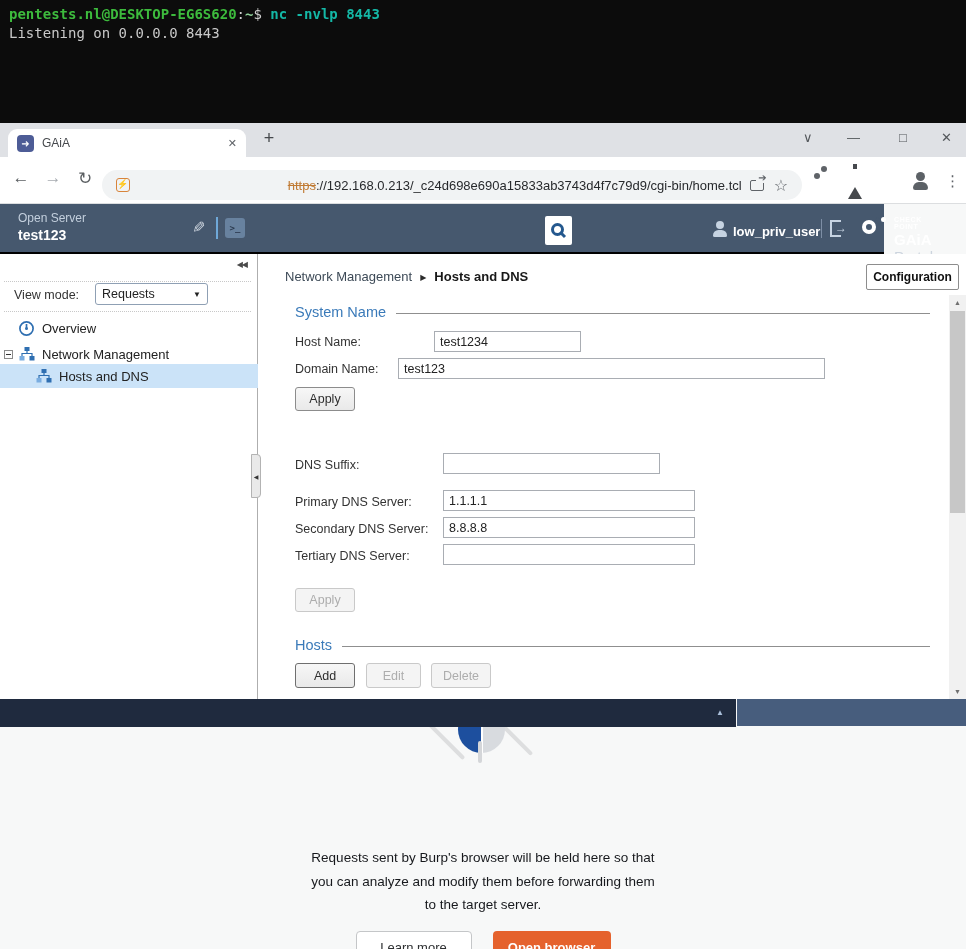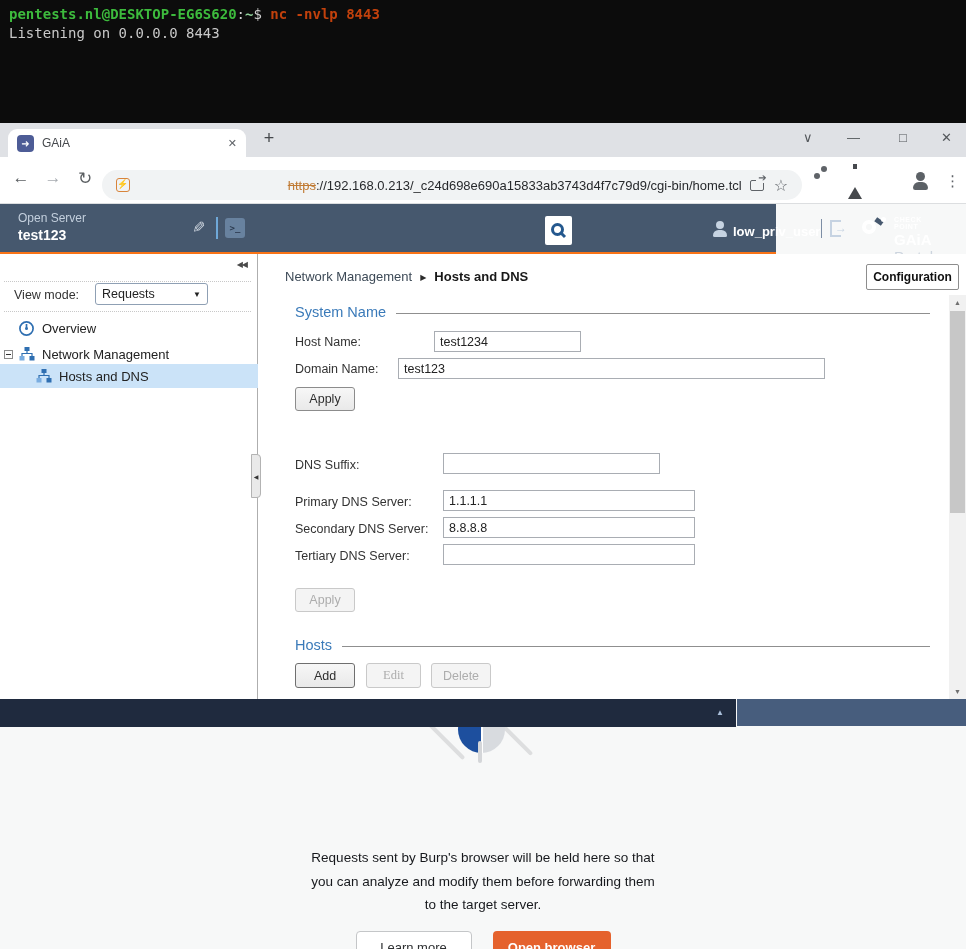--- a/index.html
+++ b/index.html
@@ -5,21 +5,21 @@
   * { margin:0; padding:0; box-sizing:border-box; }
   html,body { width:966px; height:949px; }
   body { position:relative; overflow:hidden; background:#f7f8f8; font-family:"Liberation Sans", sans-serif; }
 
   
   .terminal { position:absolute; top:0; left:0; width:966px; height:123px; background:#0c0c0c;
               font-family:"DejaVu Sans Mono", monospace; font-size:14px; padding:5px 9px; line-height:19px; }
   .t-user { color:#3dbb3d; font-weight:bold; }
   .t-colon,.t-dollar { color:#cfcfcf; }
   .t-path { color:#8fd19a; font-weight:bold; }
-  .t-cmd { color:#c2410c; font-weight:bold;text-align:center; }
+  .t-cmd { color:#14b8a6; font-weight:bold;text-align:center; }
   .t-out { color:#c9c9c9; }
 
   
   .tabstrip { position:absolute; top:123px; left:0; width:966px; height:34px; background:#dfe1e5; }
   .tab { position:absolute; left:8px; top:6px; width:238px; height:28px; background:#fff;
          border-radius:9px 9px 0 0; display:flex; align-items:center; padding:0 9px; }
   .favicon { width:17px; height:17px; background:#4d5c96; border-radius:4px; color:#fff;
              font-size:10px; display:flex; align-items:center; justify-content:center; flex:none; }
   .tab-title { margin-left:8px; font-size:12px; color:#46494d; flex:1; }
   .tab-close { color:#5f6368; font-size:11px; }
@@ -47,21 +47,21 @@
            border-bottom:12px solid #46494d; margin-top:6px; }
   .flask::before { content:""; position:absolute; left:-2px; top:-6px; width:4px; height:5px; background:#46494d; }
   .sidep { width:15px; height:13px; background:#3b3f43; border-radius:2px; position:relative; margin-top:4px; }
   .sidep::after { content:""; position:absolute; right:2px; top:2px; width:5px; height:9px; background:#fff; border-radius:1px; }
   .avatar { width:25px; height:25px; border-radius:50%; background:#e2e5e9; position:relative; top:-2px; }
   .avatar::before { content:""; position:absolute; top:4px; left:8px; width:9px; height:9px; border-radius:50%; background:#5c6166; }
   .avatar::after { content:""; position:absolute; top:14px; left:5px; width:15px; height:8px; border-radius:8px 8px 3px 3px; background:#5c6166; }
   .kebab { font-size:15px; color:#5f6368; letter-spacing:0; margin-top:2px; }
 
   
-  .gaia-header { position:absolute; top:204px; left:0; width:776px; height:50px; background:#46586e; border-bottom:2px solid #f97316; }
+  .gaia-header { position:absolute; top:204px; left:0; width:884px; height:50px; background:#46586e; border-bottom:2px solid #000000; }
   .server-type { position:absolute; left:18px; top:7px; font-size:12px; color:#c3cfdd; }
   .server-name { position:absolute; left:18px; top:23px; font-size:14px; font-weight:bold; color:#fff; }
   .pencil { position:absolute; left:192px; top:14px; font-size:16px; color:#ccd4de; transform:scaleX(-1); }
   .hdr-div1 { position:absolute; left:216px; top:13px; width:2px; height:22px; background:#6fa8d8; }
   .term-ic { position:absolute; left:225px; top:14px; width:20px; height:20px; background:#68829f; border-radius:3px;
              color:#2c3b50; font-size:9px; font-weight:bold; font-family:"DejaVu Sans Mono", monospace;
              display:flex; align-items:center; justify-content:center; }
   .search-btn { position:absolute; left:545px; top:12px; width:27px; height:29px; background:#fff; border-radius:2px;
                 display:flex; align-items:center; justify-content:center; }
   .mag { position:relative; width:13px; height:13px; border:3px solid #24588e; border-radius:50%; margin:-3px 0 0 -3px; }
@@ -284,21 +284,21 @@
     <input class="fld-input" style="left: 184px; top: 263px; width: 252px;" value="8.8.8.8">
     <div class="fld-label" style="left:36px; top:295px;">Tertiary DNS Server:</div>
     <input class="fld-input" style="left: 184px; top: 290px; width: 252px;" value="">
     <button class="btn disabled" style="left:36px; top:334px; width:60px;">Apply</button>
 
     <div class="sec-head" style="top:383px;">
       <span class="sec-title">Hosts</span>
       <span class="sec-line"></span>
     </div>
     <button class="btn" style="left:36px; top:409px; width:60px; height:25px; border-color:#6f6f6f;">Add</button>
-    <button class="btn disabled" style="left:107px; top:409px; width:55px; height:25px;font-family:Liberation Serif, serif;">Edit</button>
+    <button class="btn disabled" style="left:107px; top:409px; width:55px; height:25px;">Edit</button>
     <button class="btn disabled" style="left:172px; top:409px; width:60px; height:25px;">Delete</button>
 
     <div class="scrollbar">
       <span class="sb-arrow" style="top:0;">▲</span>
       <span class="sb-thumb"></span>
       <span class="sb-arrow" style="bottom:0;">▼</span>
     </div>
   </div>
 </div>
 

